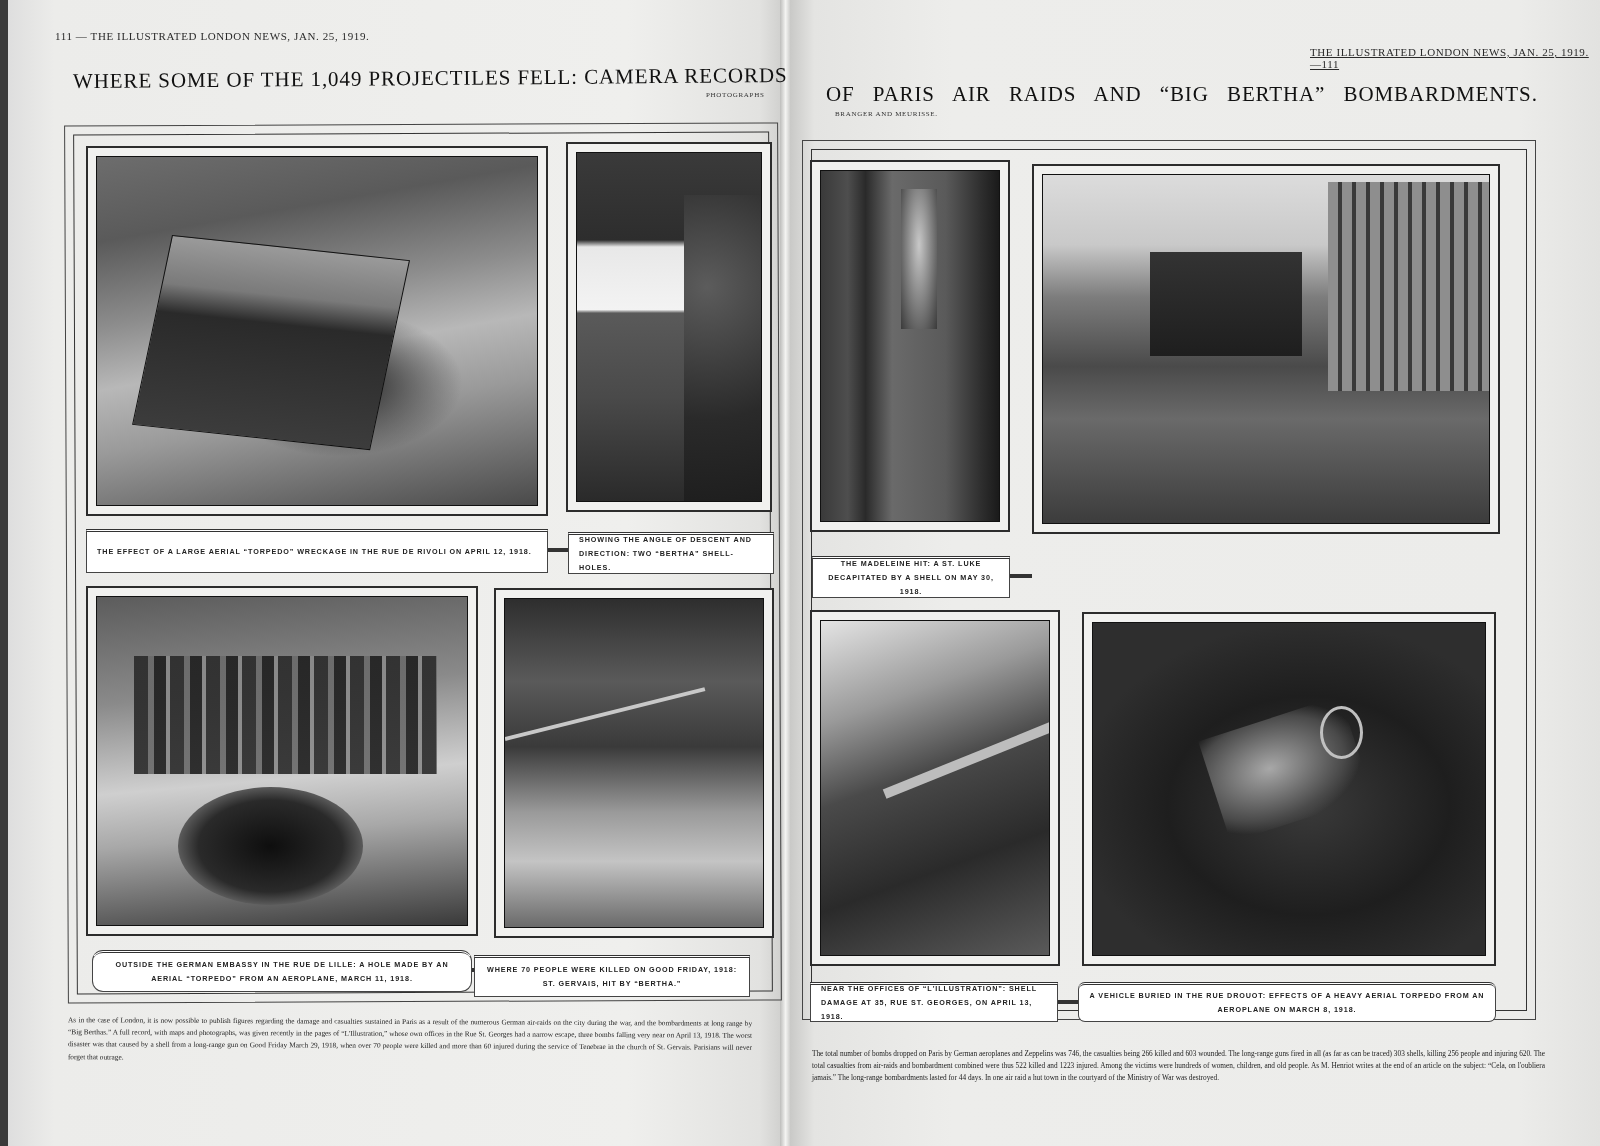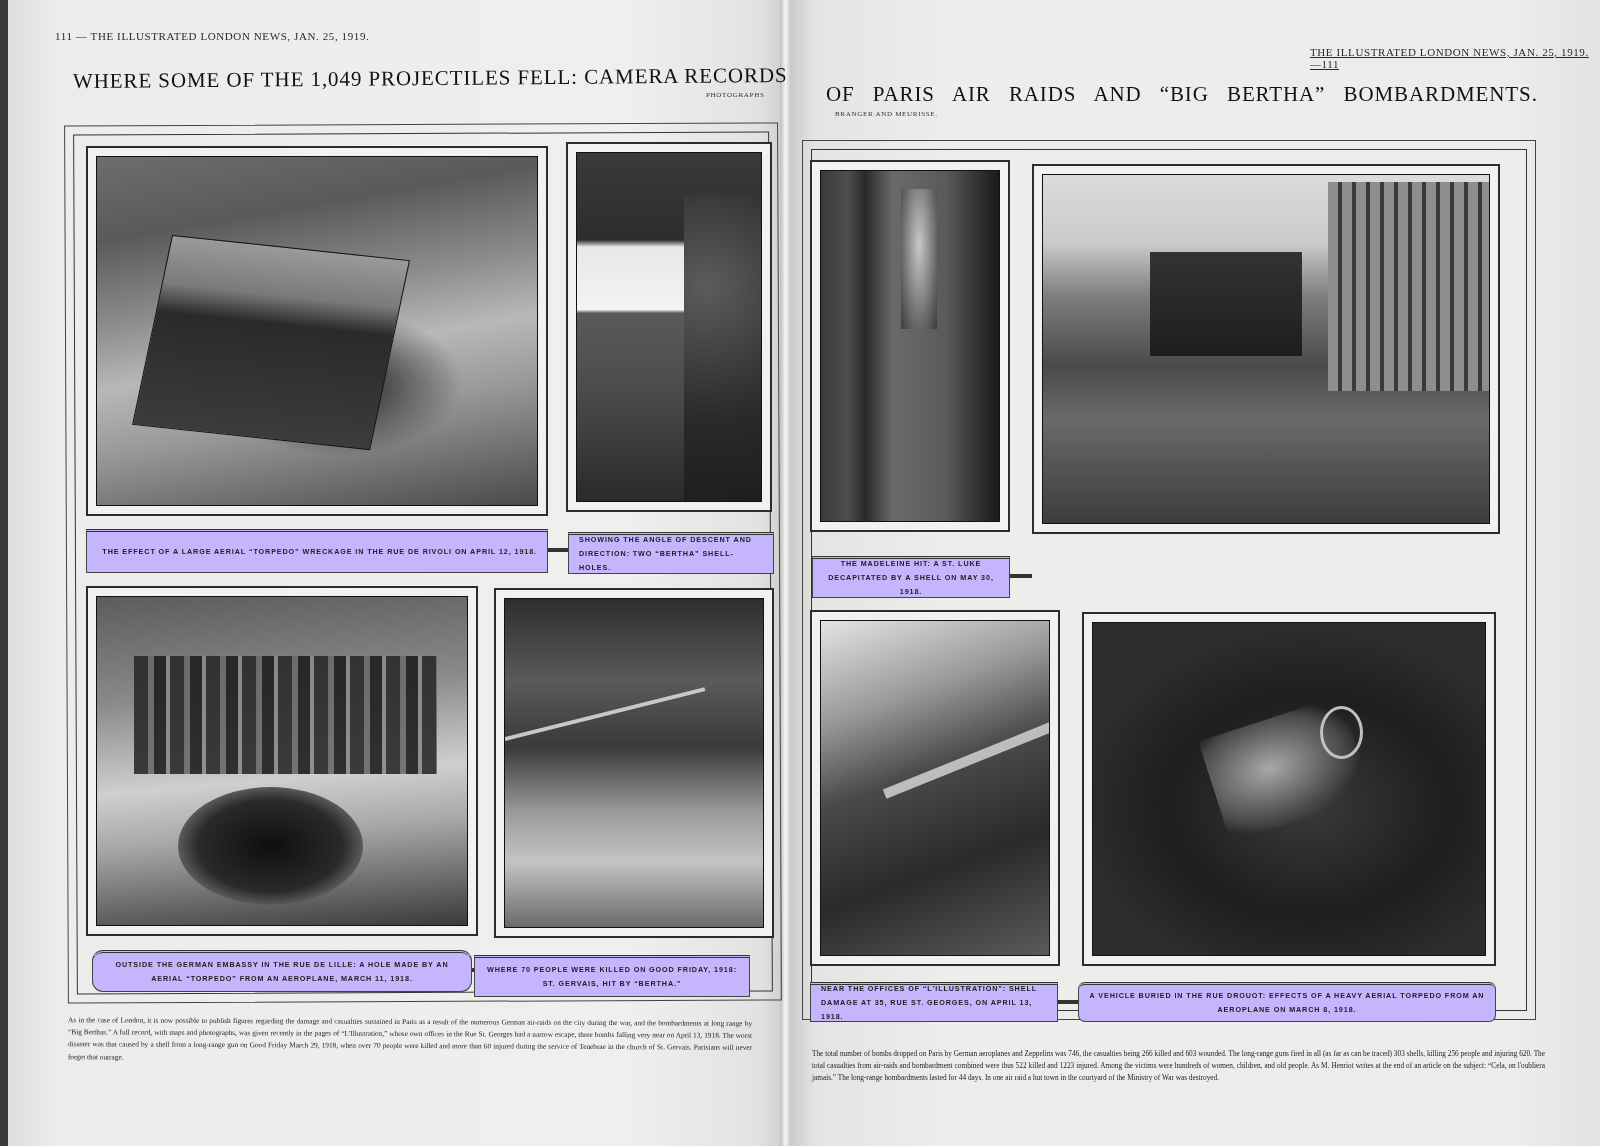--- a/index.html
+++ b/index.html
@@ -25,21 +25,21 @@
   .credit.right { left: 826px; top: 110px; margin-left: 9px; }
 
   .outer-frame { position: absolute; border: 1px solid #444; }
   .outer-frame::after { content: ""; position: absolute; inset: 8px; border: 1.5px solid #333; }
   .outer-frame.left { left: 66px; top: 124px; width: 714px; height: 878px; transform: rotate(-0.25deg); }
   .outer-frame.right { left: 802px; top: 140px; width: 734px; height: 880px; }
 
   .photo-box { position: absolute; border: 2px solid #2c2c2c; background: #f1f1ef; padding: 8px; }
   .photo { width: 100%; height: 100%; position: relative; overflow: hidden; border: 1px solid #111; }
 
-  .caption-box { position: absolute; border-top: 3px double #333; border-left: 1.5px solid #444; border-right: 1.5px solid #444; border-bottom: 1.5px solid #444; background: #c4b5fd; display: flex; align-items: center; justify-content: flex-end; text-align: center; padding: 4px 10px; }
+  .caption-box { position: absolute; border-top: 3px double #333; border-left: 1.5px solid #444; border-right: 1.5px solid #444; border-bottom: 1.5px solid #444; background: #ffffff; display: flex; align-items: center; justify-content: flex-start; text-align: center; padding: 4px 10px; }
   .caption { font-family: "Liberation Sans", "DejaVu Sans", sans-serif; font-size: 7.2px; font-weight: bold; letter-spacing: 0.9px; line-height: 14px; text-transform: uppercase; color: #222; }
   .caption.align-left { text-align: left; }
   .connector { position: absolute; height: 4px; background: #333; }
 
   .body-text { position: absolute; font-family: "Liberation Serif", "DejaVu Serif", serif; font-size: 7.3px; line-height: 12.2px; color: #1c1c1c; text-align: justify; }
   .body-text.left { left: 68px; top: 1016px; width: 684px; transform: rotate(0.3deg); }
   .body-text.right { left: 812px; top: 1048px; width: 733px; }
 
   
   .ph1 { background:

